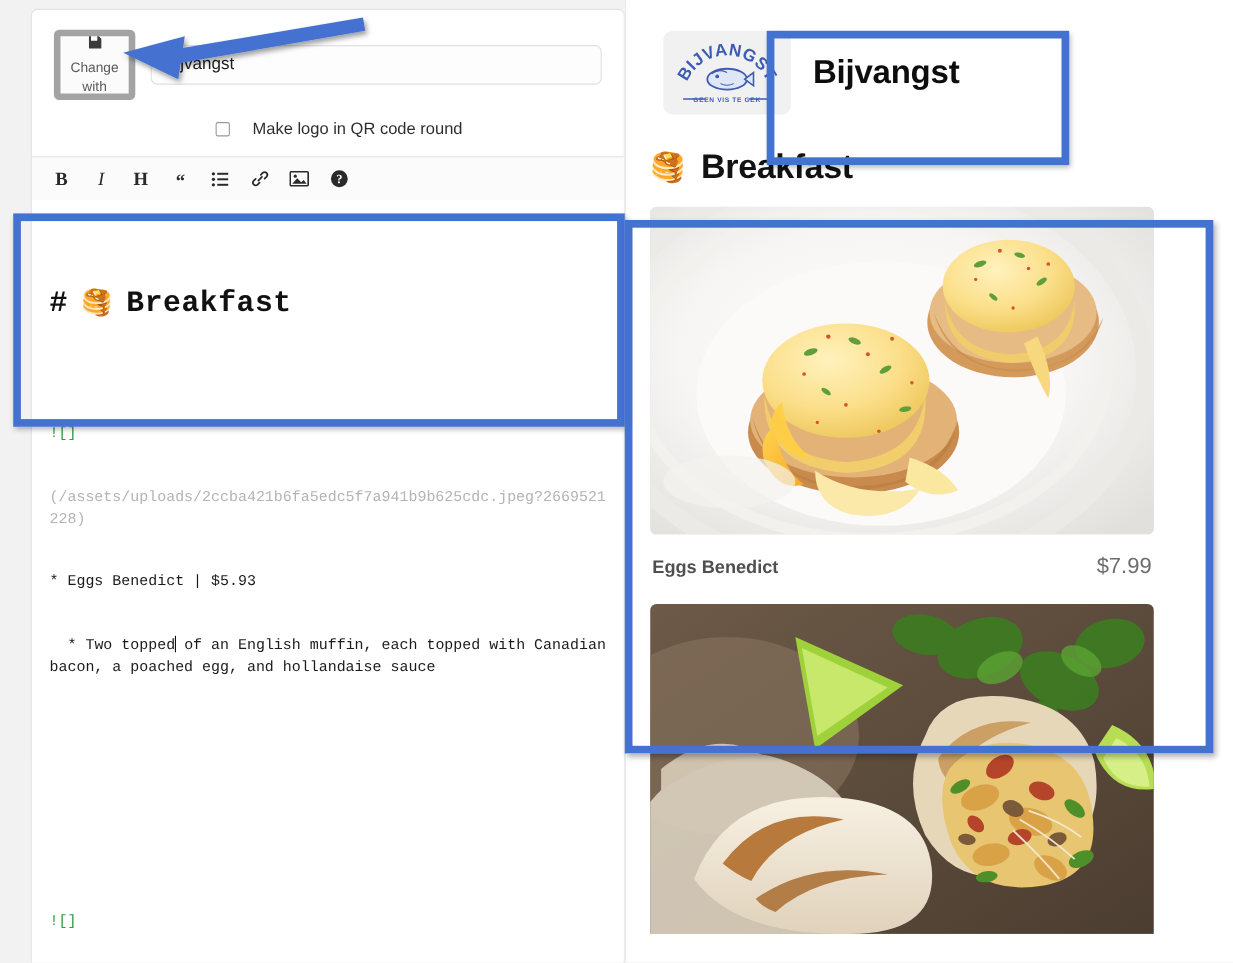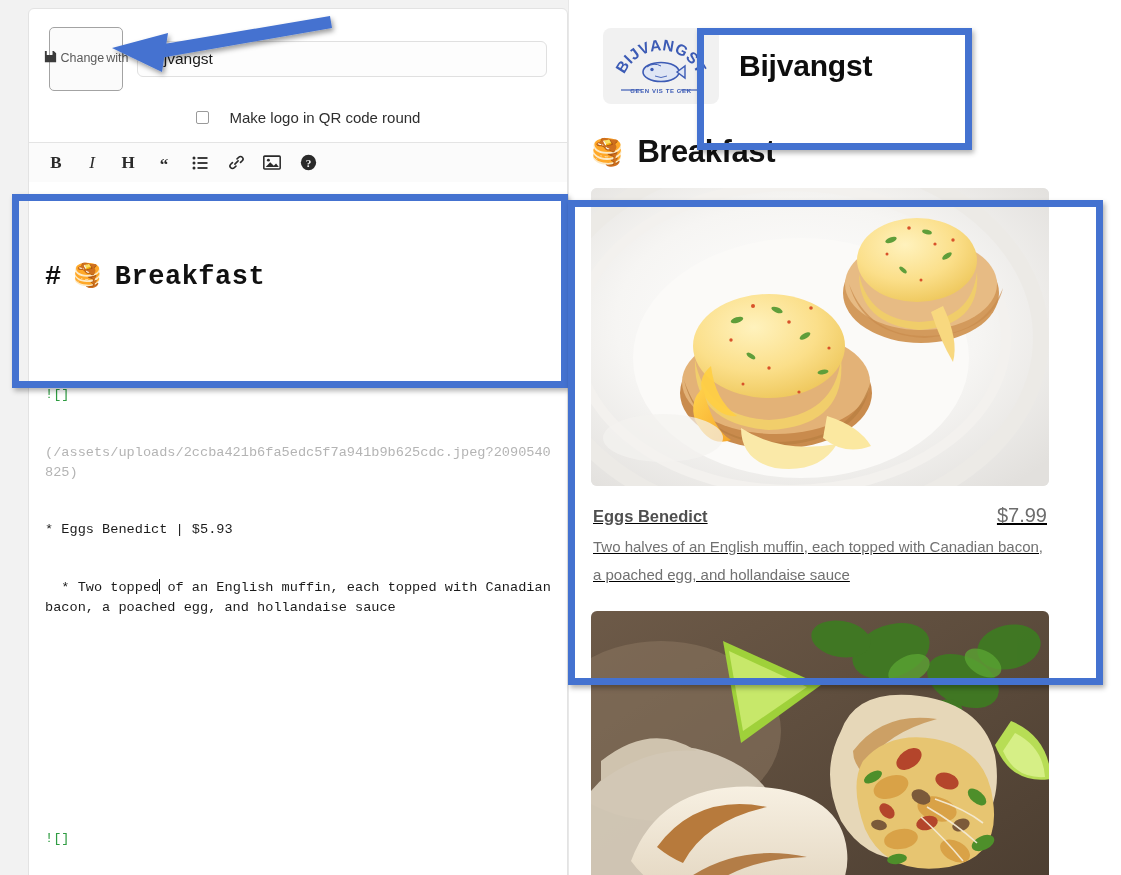--- a/index.html
+++ b/index.html
@@ -21,23 +21,23 @@
     border-radius: 6px;
   }
   .logo-row {
     position: relative;
     padding: 18px 20px 8px 20px;
     display: flex; align-items: flex-start; gap: 14px;
   }
   .change-logo-btn {
     width: 74px; height: 64px;
     background: #fbfbfb;
-    border: 1px solid #a3a3a3;
+    border: 6px solid #a3a3a3;
     border-radius: 5px;
-    display: flex; flex-direction: row;
+    display: flex; flex-direction: column;
     align-items: center; justify-content: center;
     gap: 2px;
     cursor: pointer;
     flex: 0 0 auto;
   }
   .change-logo-btn .save-glyph {
     font-size: 15px; color: #3b3b3b; line-height: 1;
     margin-bottom: 3px;
   }
   .change-logo-btn .cl-label {
@@ -147,21 +147,21 @@
   }
   .brand-name { font-size: 30px; font-weight: 600; color: #0d0d0d; letter-spacing: -0.2px; }
 
   .section-head {
     display: flex; align-items: center; gap: 14px;
     padding: 30px 0 6px 22px;
   }
   .section-head .emoji { font-size: 26px; }
   .section-head .txt { font-size: 31px; font-weight: 600; color: #121212; letter-spacing: -0.4px; }
 
-  .food-card { padding: 12px 18px 0 22px; text-decoration: underline; }
+  .food-card { padding: 12px 18px 0 22px; }
   .food-img {
     width: 458px; height: 298px;
     border-radius: 6px;
     overflow: hidden;
     background: #e9e9e9;
     display: block;
   }
   .item-row {
     display: flex; justify-content: space-between; align-items: baseline;
     padding: 18px 2px 0 2px;
@@ -270,21 +270,21 @@
     <div class="md-area">
 
       <div class="md-h1">
         <span>#</span>
         <span class="emoji">🥞</span>
         <span>Breakfast</span>
       </div>
 
       
       <div class="md-line md-img-mark">![]</div>
-      <div class="md-line md-img-url">(/assets/uploads/2ccba421b6fa5edc5f7a941b9b625cdc.jpeg?2090540825)</div>
+      <div class="md-line md-img-url">(/assets/uploads/2ccba421b6fa5edc5f7a941b9b625cdc.jpeg?2669521228)</div>
       <div class="md-line">* Eggs Benedict | $5.93</div>
       <div class="md-line"><span>  * Two topped</span><span class="caret"></span><span> of an English muffin, each topped with Canadian bacon, a poached egg, and hollandaise sauce</span></div>
 
       <div class="md-blank"></div>
       <div class="md-blank"></div>
 
       
       <div class="md-line md-img-mark">![]</div>
       
       
@@ -426,21 +426,20 @@
             <circle cx="152" cy="196" r="1.5"></circle>
               <circle cx="238" cy="160" r="1.6"></circle>
           </g>
           <ellipse cx="72" cy="250" rx="60" ry="24" fill="#f4f2ef" opacity="0.7"></ellipse>
         </svg>
       </div>
       <div class="item-row">
         <span class="item-name">Eggs Benedict</span>
         <span class="item-price">$7.99</span>
       </div>
-      <div class="item-desc">Two halves of an English muffin, each topped with Canadian bacon, a poached egg, and hollandaise sauce</div>
     </div>
 
     <div class="food-card" style="padding-top:22px;">
       <div class="food-img-2">
         <svg width="458" height="300" viewBox="0 0 458 300" preserveAspectRatio="xMidYMid slice" aria-hidden="true">
           <defs>
             <linearGradient id="bgw" x1="0" y1="0" x2="1" y2="1">
               <stop offset="0%" stop-color="#6d5a48"></stop>
               <stop offset="100%" stop-color="#4b3d30"></stop>
             </linearGradient>

